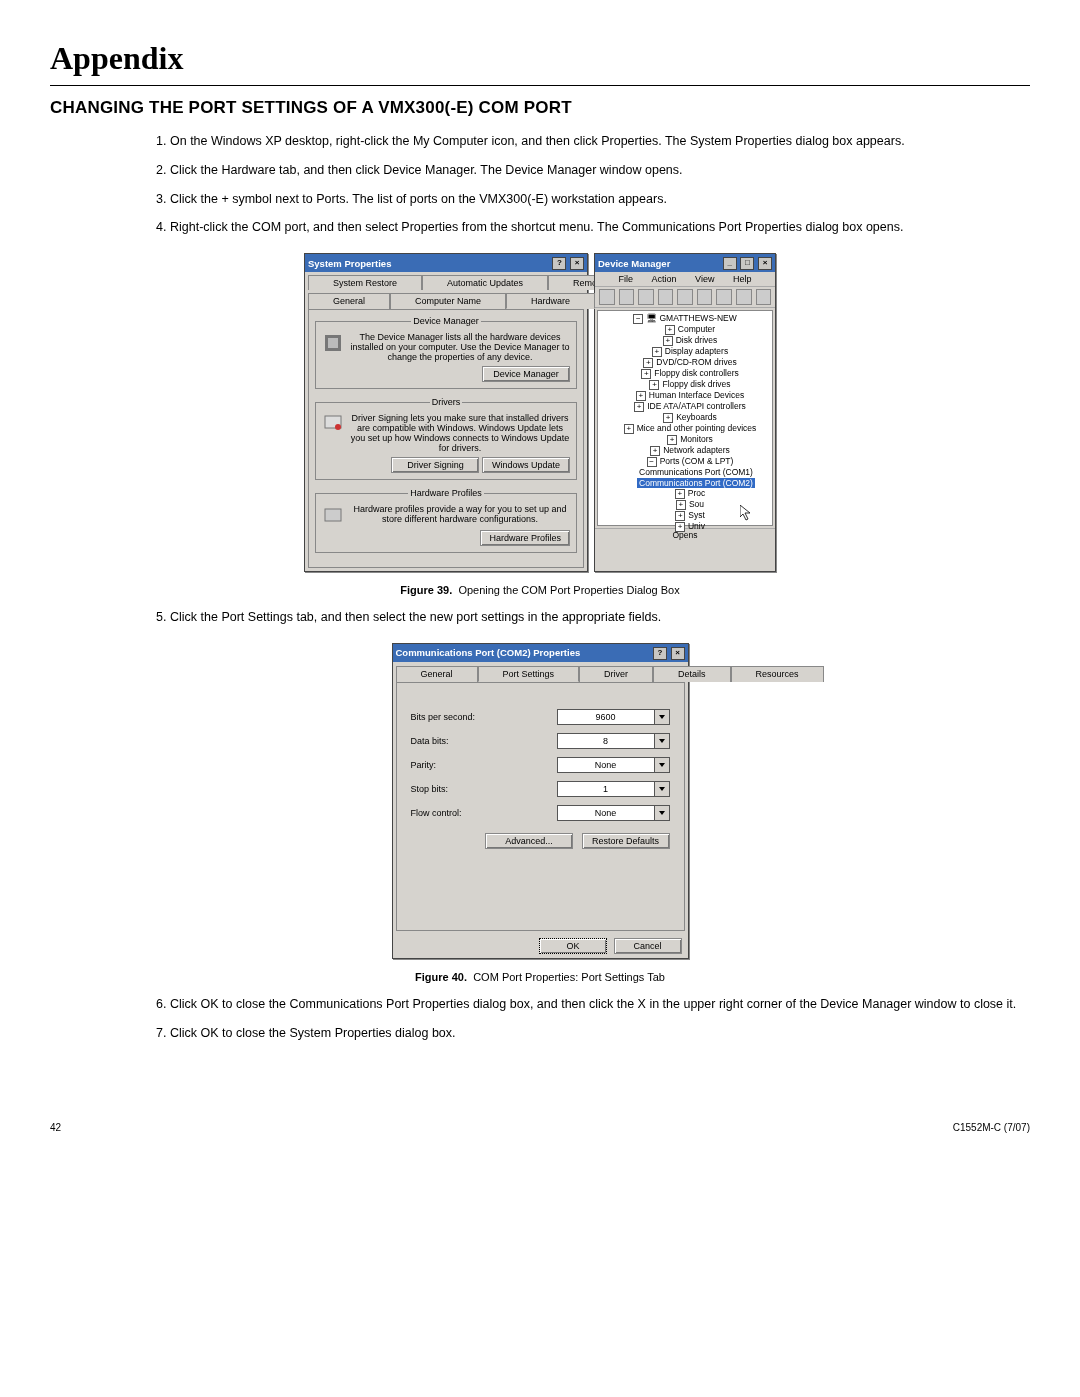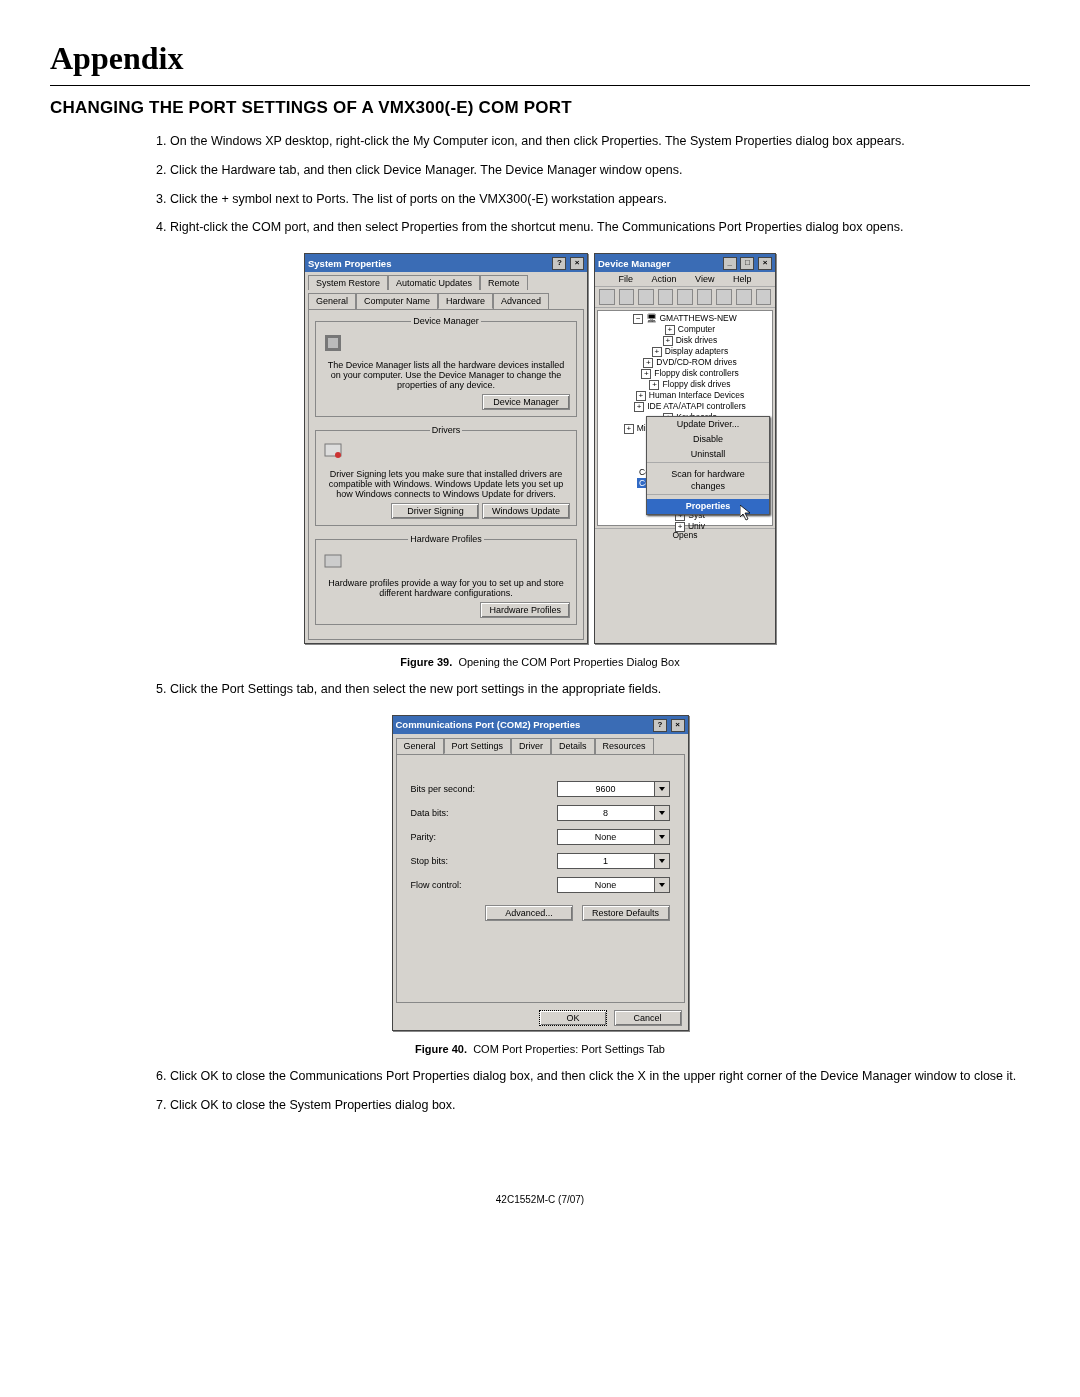--- a/index.html
+++ b/index.html
@@ -73,31 +73,31 @@
   }
   .title-icons span{
     display:inline-block;width:12px;height:11px;background:#c8c7c3;border:1px solid #444;
     text-align:center;font-size:8px;line-height:10px;color:#000;margin-left:1px;
   }
   
   .sysprop { width:282px; }
   .tabs-row2, .tabs-row1 { display:flex; gap:0; margin:3px 3px 0 3px; }
   .tab {
     background:#d6d3ce;border:1px solid #888;border-bottom:none;
-    padding:2px 7px;font-size:9px;white-space:nowrap;
+    padding:2px 24px;font-size:9px;white-space:nowrap;
   }
   .tab.active{ background:#d6d3ce; border-bottom:1px solid #d6d3ce; position:relative; z-index:2;}
   .panel {
     margin:0 3px 3px 3px; background:#d6d3ce; border:1px solid #888; padding:6px;
   }
   fieldset.xp {
     border:1px solid #888;margin:0 0 8px 0;padding:6px;font-size:9px;
   }
   fieldset.xp legend{font-size:9px;padding:0 2px;}
-  .blockrow{display:flex;gap:6px;align-items:flex-start;flex-direction:column;}
+  .blockrow{display:flex;gap:6px;align-items:flex-start;}
   .blockrow svg{flex:0 0 22px;}
   .btn {
     display:inline-block;border:1px solid #888;background:#d6d3ce;box-shadow:1px 1px 0 #fff inset, -1px -1px 0 #777 inset;
     padding:2px 8px;font-size:9px;text-align:center;min-width:70px;
   }
   .btnrow{text-align:right;margin-top:4px;}
   .okrow{text-align:right;padding:4px 6px;}
   .okrow .btn{min-width:50px;margin-left:4px;}
   .btn.disabled{color:#888;}
 
@@ -130,21 +130,21 @@
   .form-row{display:flex;align-items:center;margin-bottom:8px;}
   .form-row label{flex:1;text-align:left;padding-right:8px;font-size:9px;}
   .combo{display:flex;align-items:stretch;}
   .combo .cval{border:1px solid #555;background:#fff;padding:2px 3px;width:90px;font-size:9px;border-right:none;}
   .combo .carrow{border:1px solid #555;background:#d6d3ce;width:14px;display:flex;align-items:center;justify-content:center;}
   .combo .carrow:after{content:'';border-left:3px solid transparent;border-right:3px solid transparent;border-top:4px solid #000;}
   .advrow{text-align:right;margin:12px 8px 0 8px;}
   .advrow .btn{min-width:70px;margin-left:6px;}
 
   
-  .footer{display:flex;justify-content:center;font-size:10px;margin-top:80px;}
+  .footer{display:flex;justify-content:space-between;font-size:10px;margin-top:80px;}
   
   .micro{fill:#777;}
   .cursor{position:absolute;right:20px;bottom:4px;}
 </style>
 </head>
 <body>
 
 <h1>Appendix</h1>
 <div class="rule"></div>
 <h2>CHANGING THE PORT SETTINGS OF A VMX300(-E) COM PORT</h2>
@@ -258,29 +258,20 @@
         <div class="l1"><span class="plus">+</span><span>Monitors</span></div>
         <div class="l1"><span class="plus">+</span><span>Network adapters</span></div>
         <div class="l1"><span class="plus">−</span><span>Ports (COM &amp; LPT)</span></div>
         <div class="l2"><span>Communications Port (COM1)</span></div>
         <div class="l2"><span class="sel">Communications Port (COM2)</span></div>
         <div class="l1"><span class="plus">+</span><span>Proc</span></div>
         <div class="l1"><span class="plus">+</span><span>Sou</span></div>
         <div class="l1"><span class="plus">+</span><span>Syst</span></div>
         <div class="l1"><span class="plus">+</span><span>Univ</span></div>
 
-        <div class="ctxmenu">
-          <div>Update Driver...</div>
-          <div>Disable</div>
-          <div>Uninstall</div>
-          <div style="border-top:1px solid #aaa;margin:0"></div>
-          <div>Scan for hardware changes</div>
-          <div style="border-top:1px solid #aaa;margin:0"></div>
-          <div class="mi-sel">Properties</div>
-        </div>
         <svg class="cursor" width="12" height="16">
             <polygon points="0,0 0,12 3,9 6,15 8,14 5,8 10,8" fill="#fff" stroke="#000" stroke-width="0.8"></polygon>
           </svg>
       </div>
       <div class="status">Opens</div>
     </div>
 
   </div>
 </div>
 <div class="caption">

